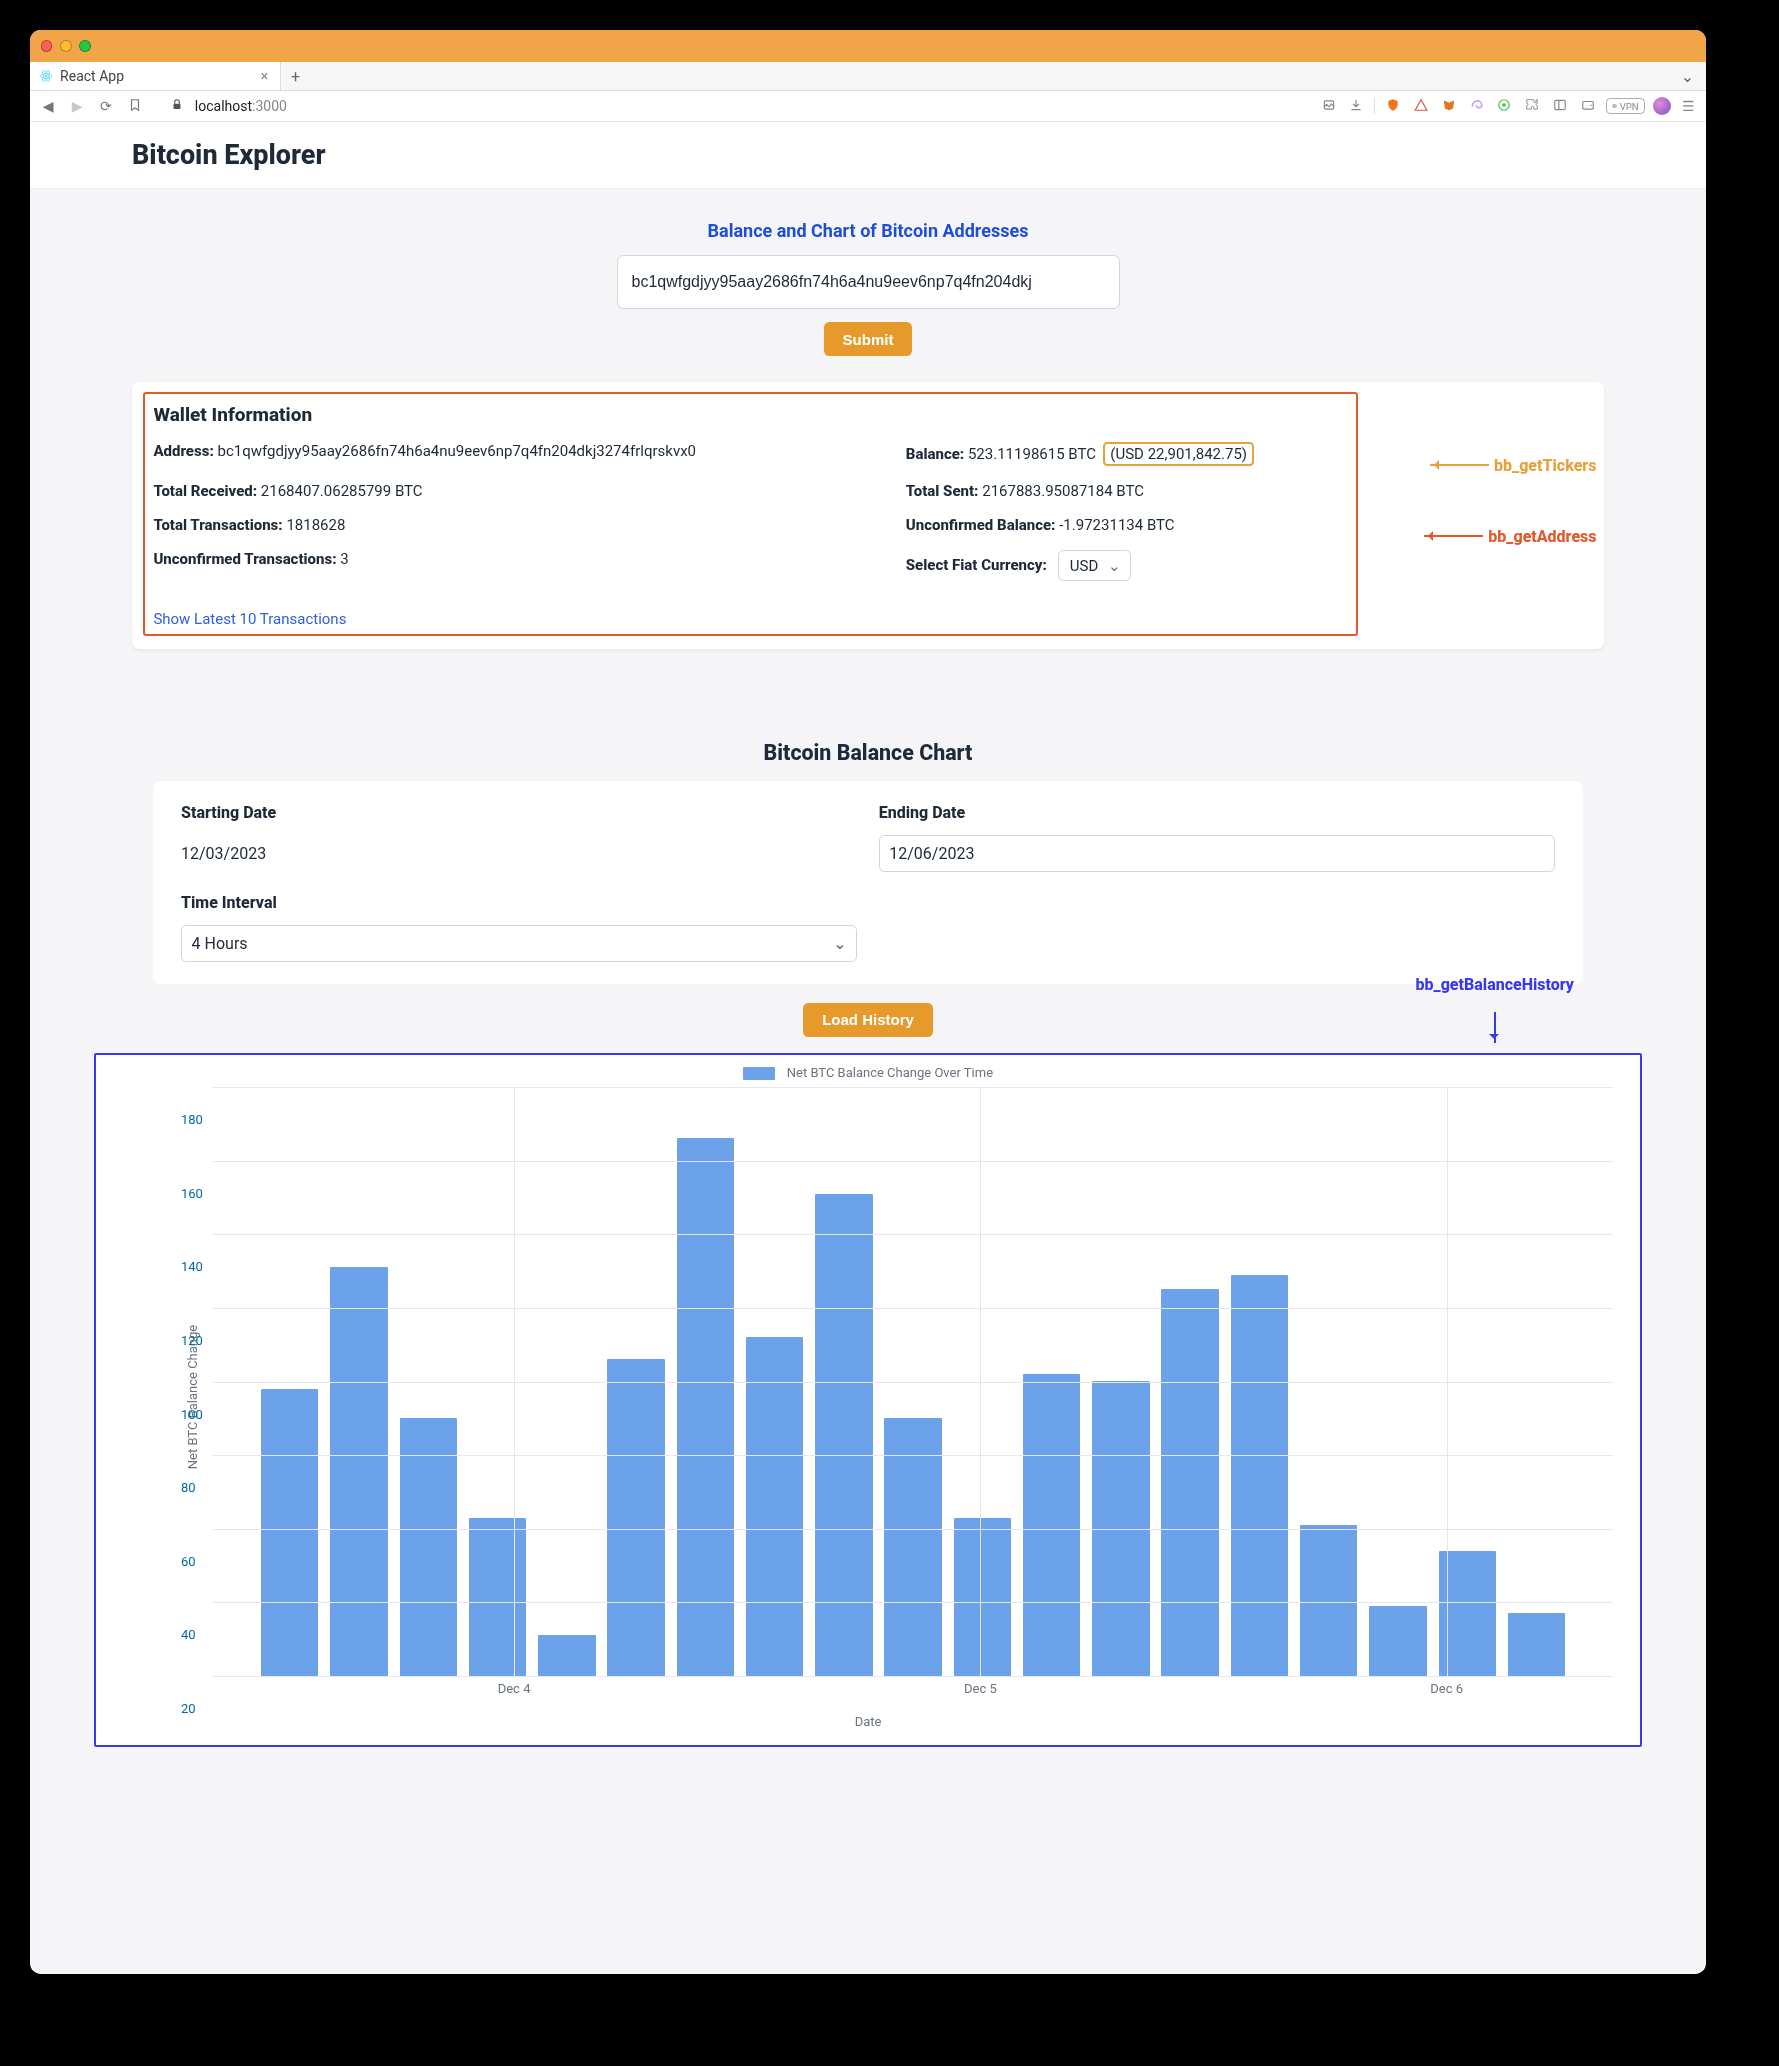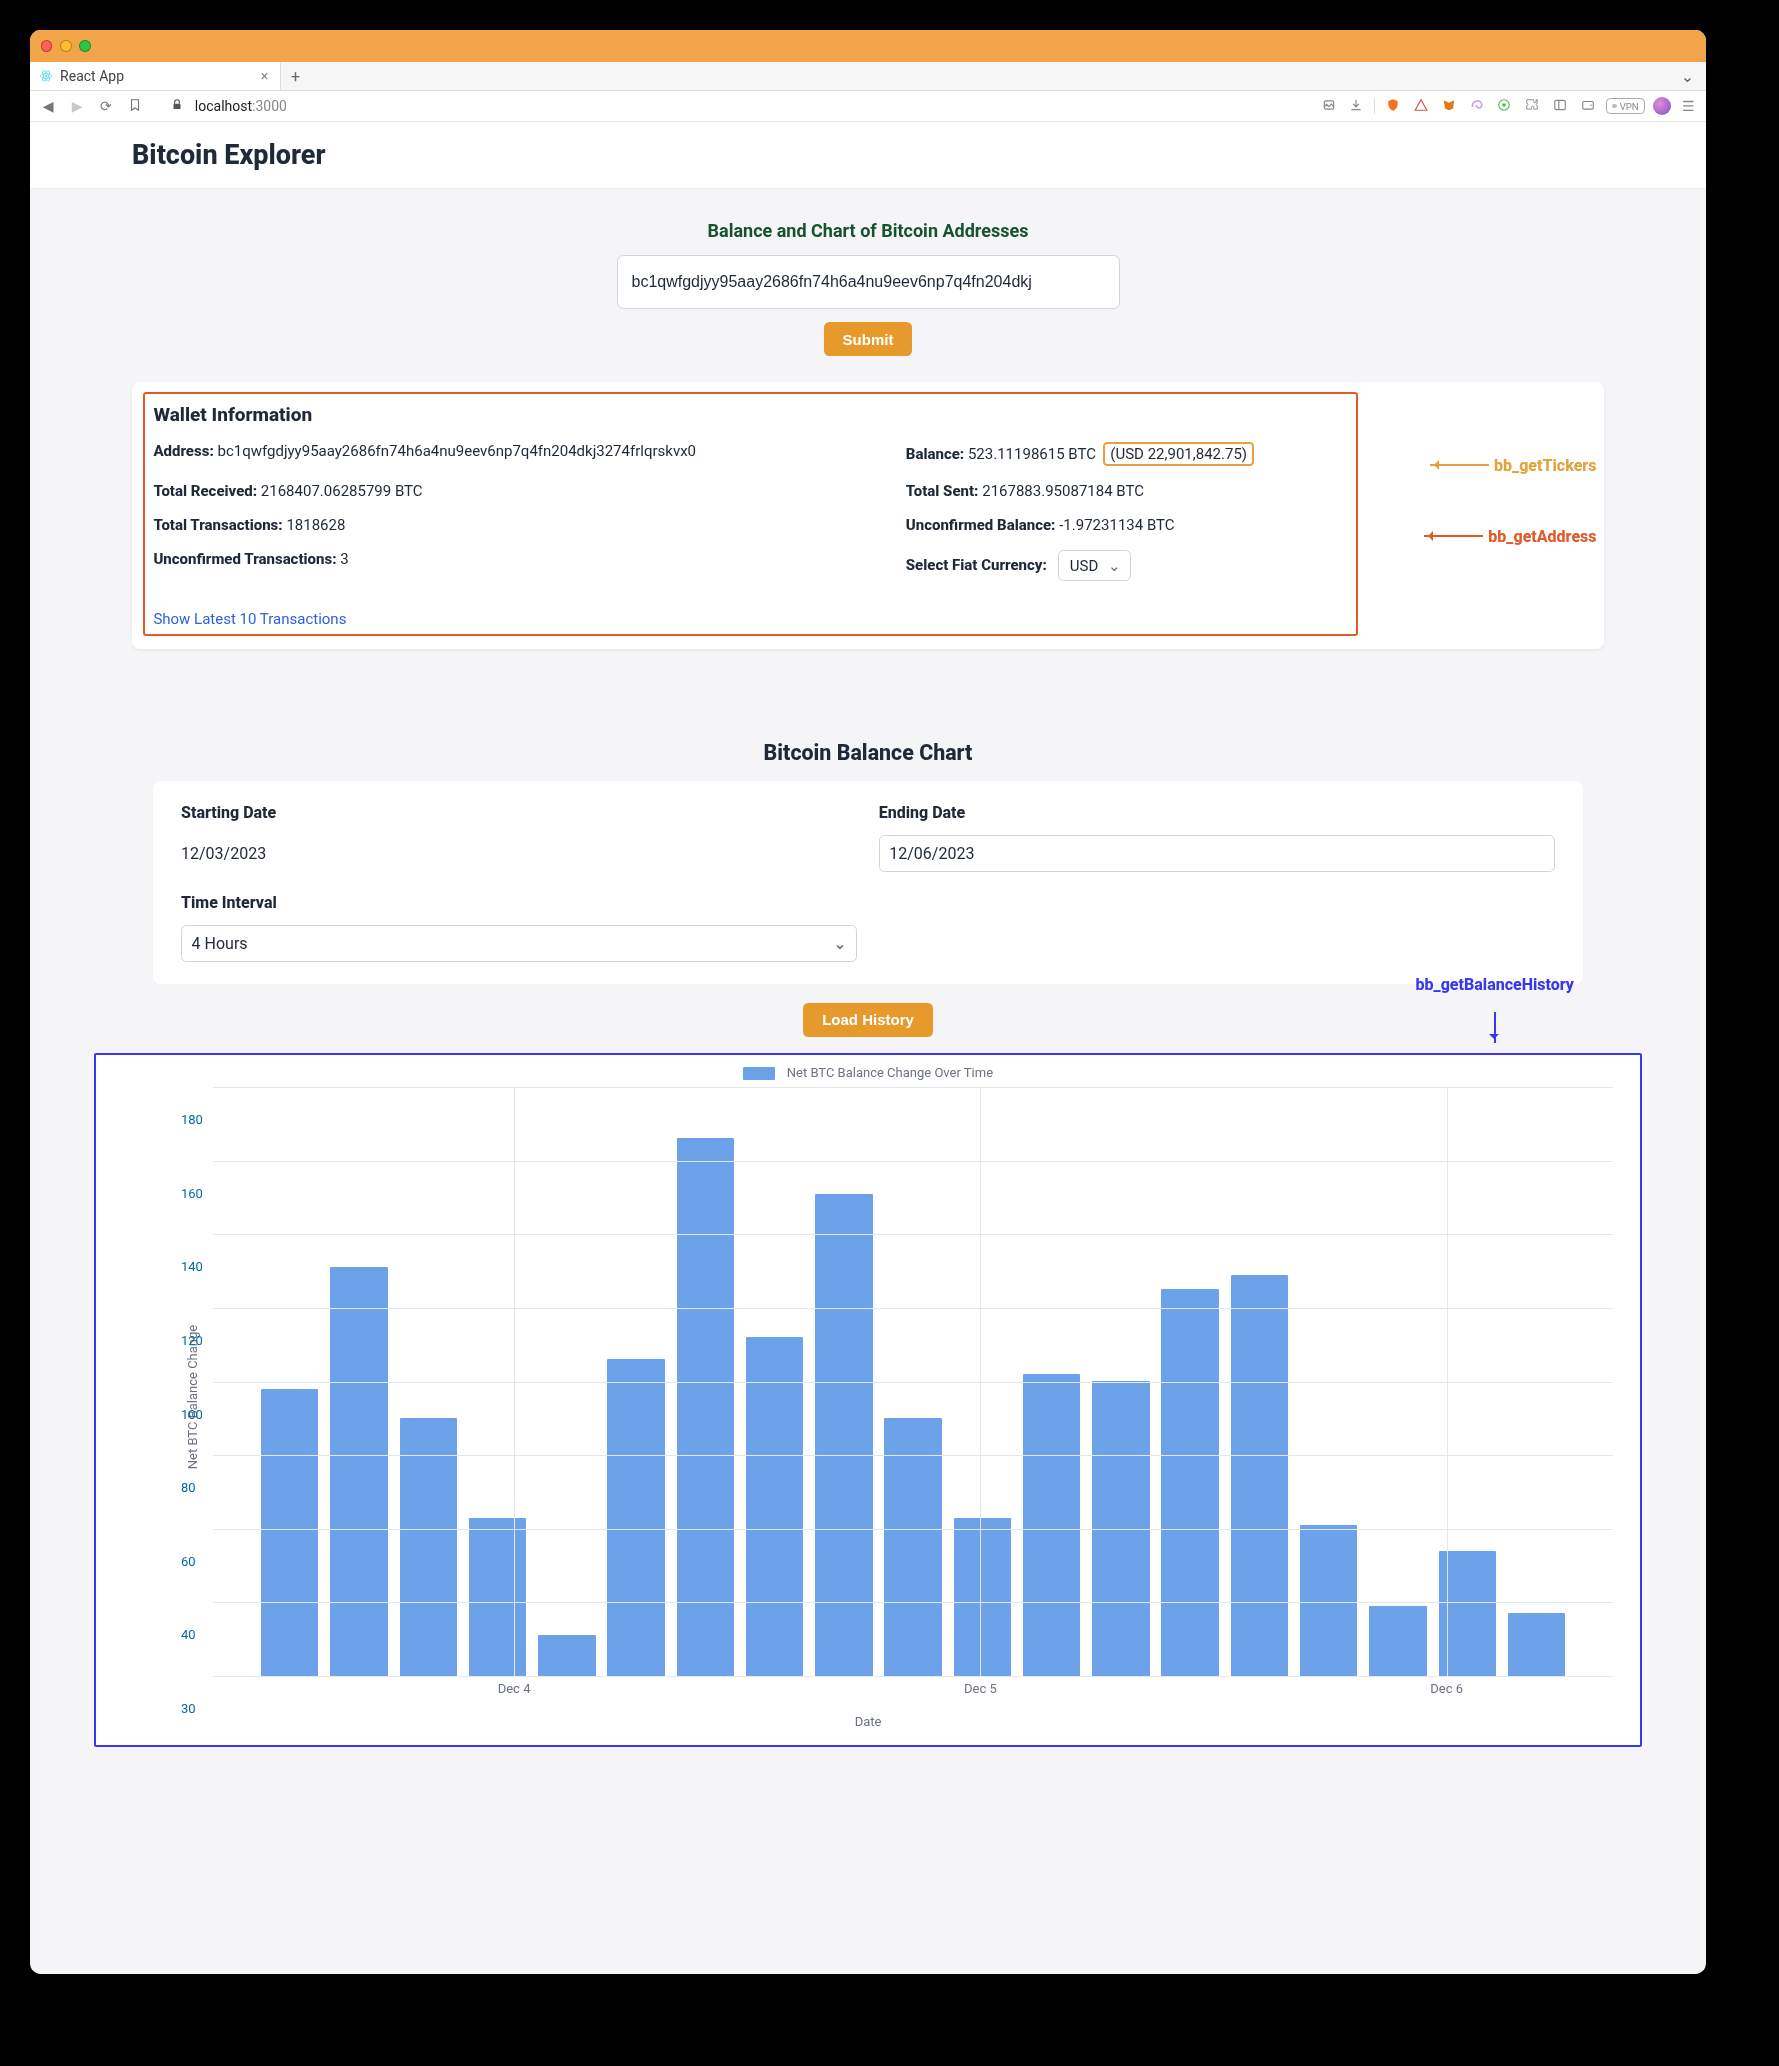--- a/index.html
+++ b/index.html
@@ -54,21 +54,21 @@
   .urlbar svg.icon{width:14px;height:14px;}
 
   
   .page { background:#f5f4f7; }
   .appheader {
     background:#fff; padding:17px 102px; border-bottom:0.5px solid #eee;
   }
   .appheader h1 { margin:0; font-size:27px; font-weight:800; color:#1f2937;}
 
   .section { text-align:center; padding:31px 0 16px; }
-  .section h2 { margin:0 0 14px; font-size:18px; font-weight:700; color:#14532d;}
+  .section h2 { margin:0 0 14px; font-size:18px; font-weight:700; color:#1d4ed8;}
   .addr-input {
     width:503px; height:54px; border:0.5px solid #d1d5db; border-radius:6.4px; padding:0 14px; font-size:16px; color:#1f2937;
   }
   .btn {
     display:inline-block; background:#e69a2c; color:#fff; font-weight:700; font-size:15px;
     padding:8.6px 19px; border:none; border-radius:5.4px; cursor:pointer;
   }
   .btn-row{ margin-top:13px;}
 
   .card {
@@ -378,21 +378,21 @@
                 <div class="bar" title="102" style="height: 302px;"></div>
                 <div class="bar" title="100" style="height: 295px;"></div>
                 <div class="bar" title="125" style="height: 387px;"></div>
                 <div class="bar" title="129" style="height: 401px;"></div>
                 <div class="bar" title="61" style="height: 151px;"></div>
                 <div class="bar" title="39" style="height: 70px;"></div>
                 <div class="bar" title="54" style="height: 125px;"></div>
                 <div class="bar" title="37" style="height: 63px;"></div>
               </div>
           <div class="ygrid" style="top: 589px;"></div>
-              <div class="ytick" style="top: 589px;">30</div>
+              <div class="ytick" style="top: 589px;">20</div>
               <div class="ygrid" style="top: 515px;"></div>
               <div class="ytick" style="top: 515px;">40</div>
               <div class="ygrid" style="top: 442px;"></div>
               <div class="ytick" style="top: 442px;">60</div>
               <div class="ygrid" style="top: 368px;"></div>
               <div class="ytick" style="top: 368px;">80</div>
               <div class="ygrid" style="top: 295px;"></div>
               <div class="ytick" style="top: 295px;">100</div>
               <div class="ygrid" style="top: 221px;"></div>
               <div class="ytick" style="top: 221px;">120</div>

